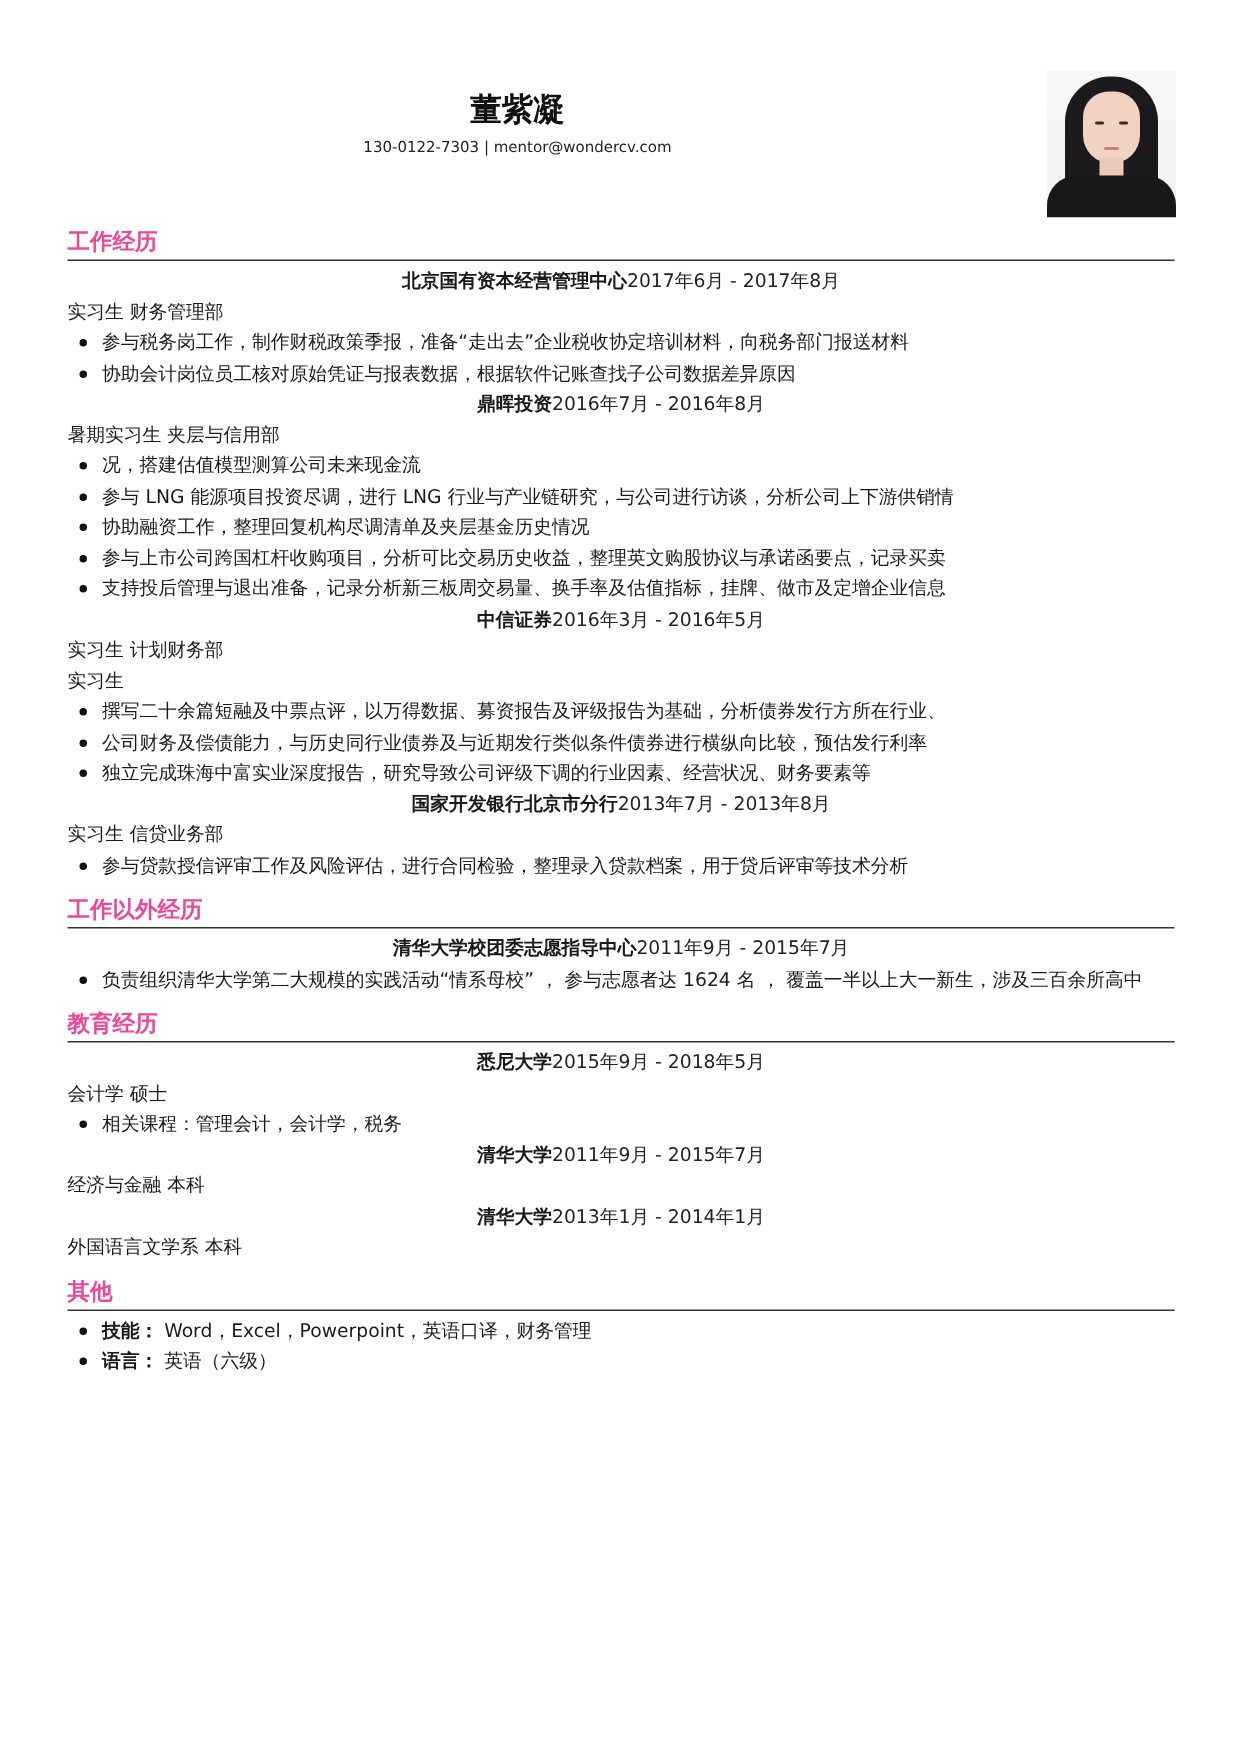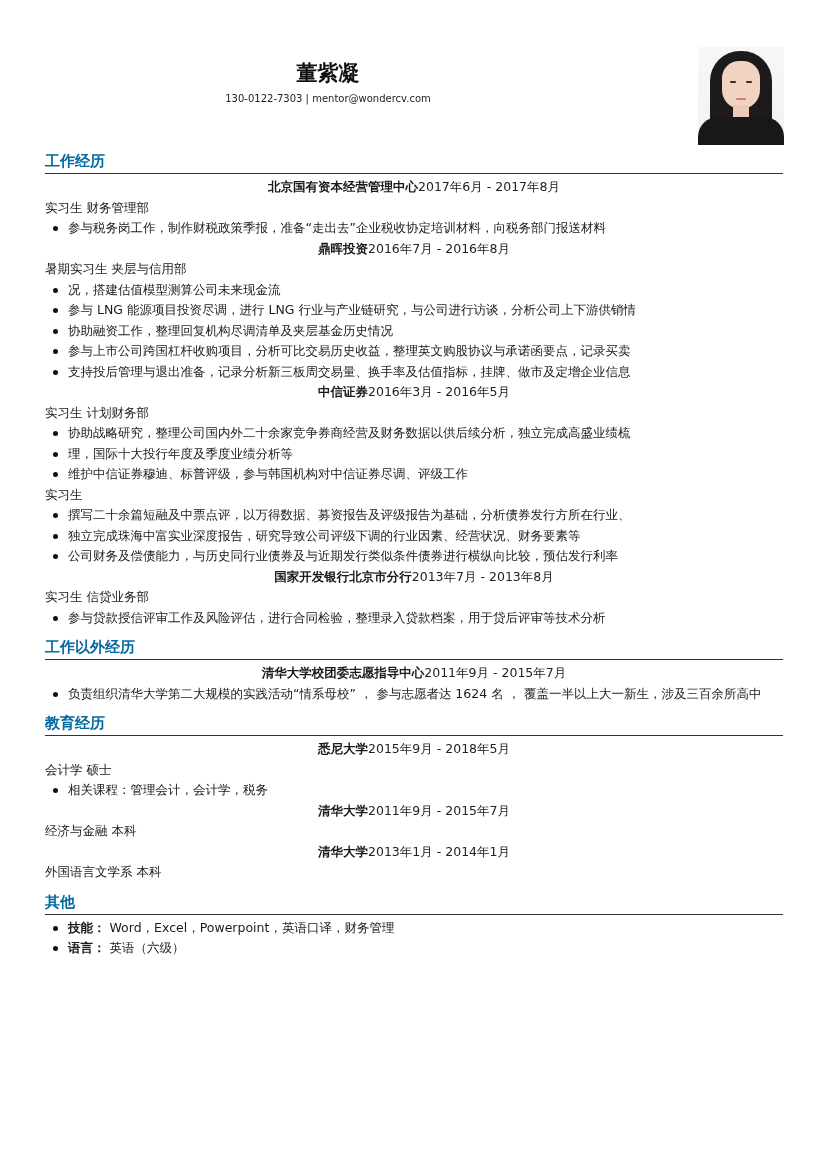--- a/index.html
+++ b/index.html
@@ -1,39 +1,39 @@
 <!DOCTYPE html>
 <html><head>
 <meta charset="utf-8">
 <style>
   html, body { margin: 0; padding: 0; background: #ffffff; }
   body {
     width: 826px; height: 1169px; position: relative; overflow: hidden;
     font-family: "DejaVu Sans", "Liberation Sans", sans-serif;
     color: #1a1a1a; font-size: 12.5px;
   }
-  .header { position: absolute; left: 0; top: 58px; width: 656px; text-align: center; }
+  .header { position: absolute; left: 17px; top: 58px; width: 656px; text-align: center; }
   .name { font-size: 21px; font-weight: bold; color: #111; line-height: 30px; height: 30px; }
   .contact { font-size: 10px; color: #222; line-height: 18px; margin-top: 2px; }
   .contact span { white-space: pre; }
   .photo {
     position: absolute; left: 698px; top: 47px; width: 86px; height: 98px;
     background: linear-gradient(#f7f7f7, #f2f2f2); overflow: hidden;
   }
   .photo .hair { position: absolute; left: 12px; top: 4px; width: 62px; height: 80px; background: #1c1a1a; border-radius: 30px 30px 12px 12px; }
   .photo .face { position: absolute; left: 24px; top: 14px; width: 38px; height: 48px; background: #f1d3c2; border-radius: 18px 18px 20px 20px; }
   .photo .eye { position: absolute; top: 34px; width: 6px; height: 2px; background: #3a2a25; border-radius: 2px; }
   .photo .mouth { position: absolute; left: 38px; top: 51px; width: 10px; height: 2px; background: #c9807a; border-radius: 2px; }
   .photo .neck { position: absolute; left: 35px; top: 58px; width: 16px; height: 14px; background: #ecc8b6; }
   .photo .shirt { position: absolute; left: 0; top: 70px; width: 86px; height: 28px; background: #181818; border-radius: 20px 20px 0 0; }
 
   .content { position: absolute; left: 45px; top: 150px; width: 738px; }
   .section { margin: 0; }
   .section-title {
-    font-size: 15px; font-weight: bold; color: #0369a1; line-height: 22px;
+    font-size: 15px; font-weight: bold; color: #ec4899; line-height: 22px;
     border-bottom: 1.3px solid #333; padding-bottom: 1px; margin-bottom: 3px;
   }
   .entry-head { display: flex; justify-content: center; line-height: 20.5px; height: 20.5px; }
   .org { font-weight: bold; font-size: 12.5px; }
   .date { font-size: 12.5px; color: #222; }
   .role { line-height: 20.5px; height: 20.5px; }
   ul { list-style: none; margin: 0; padding: 0; }
   li { position: relative; padding-left: 23px; line-height: 20.5px; }
   li::before { content: ""; position: absolute; left: 8px; top: 8px; width: 5px; height: 5px; border-radius: 50%; background: #111; }
   li.wrap { line-height: 16.5px; padding-top: 2px; padding-bottom: 2px; }
@@ -67,20 +67,21 @@
     <div class="section-title">工作经历</div>
 
     <div>
       <div class="entry-head">
         <span class="org">北京国有资本经营管理中心</span>
         <span class="date">2017年6月 - 2017年8月</span>
       </div>
       <div class="role">实习生 财务管理部</div>
       <ul>
         <li>参与税务岗工作，制作财税政策季报，准备“走出去”企业税收协定培训材料，向税务部门报送材料</li>
+        <li>协助会计岗位员工核对原始凭证与报表数据，根据软件记账查找子公司数据差异原因</li>
       </ul>
     </div>
 
     <div>
       <div class="entry-head">
         <span class="org">鼎晖投资</span>
         <span class="date">2016年7月 - 2016年8月</span>
       </div>
       <div class="role">暑期实习生 夹层与信用部</div>
       <ul>
@@ -91,33 +92,28 @@
         <li>支持投后管理与退出准备，记录分析新三板周交易量、换手率及估值指标，挂牌、做市及定增企业信息</li>
       </ul>
     </div>
 
     <div>
       <div class="entry-head">
         <span class="org">中信证券</span>
         <span class="date">2016年3月 - 2016年5月</span>
       </div>
       <div class="role">实习生 计划财务部</div>
-      <ul>
-        <li>协助战略研究，整理公司国内外二十余家竞争券商经营及财务数据以供后续分析，独立完成高盛业绩梳</li>
-        <li>理，国际十大投行年度及季度业绩分析等</li>
-        <li>维护中信证券穆迪、标普评级，参与韩国机构对中信证券尽调、评级工作</li>
-      </ul>
     </div>
 
     <div>
       <div class="role">实习生</div>
       <ul>
         <li>撰写二十余篇短融及中票点评，以万得数据、募资报告及评级报告为基础，分析债券发行方所在行业、</li>
+        <li>公司财务及偿债能力，与历史同行业债券及与近期发行类似条件债券进行横纵向比较，预估发行利率</li>
         <li>独立完成珠海中富实业深度报告，研究导致公司评级下调的行业因素、经营状况、财务要素等</li>
-        <li>公司财务及偿债能力，与历史同行业债券及与近期发行类似条件债券进行横纵向比较，预估发行利率</li>
       </ul>
     </div>
 
     <div>
       <div class="entry-head">
         <span class="org">国家开发银行北京市分行</span>
         <span class="date">2013年7月 - 2013年8月</span>
       </div>
       <div class="role">实习生 信贷业务部</div>
       <ul>

